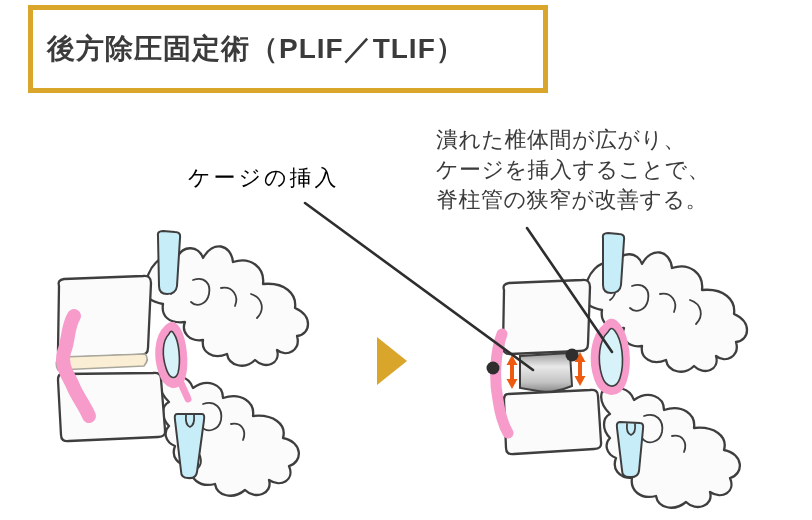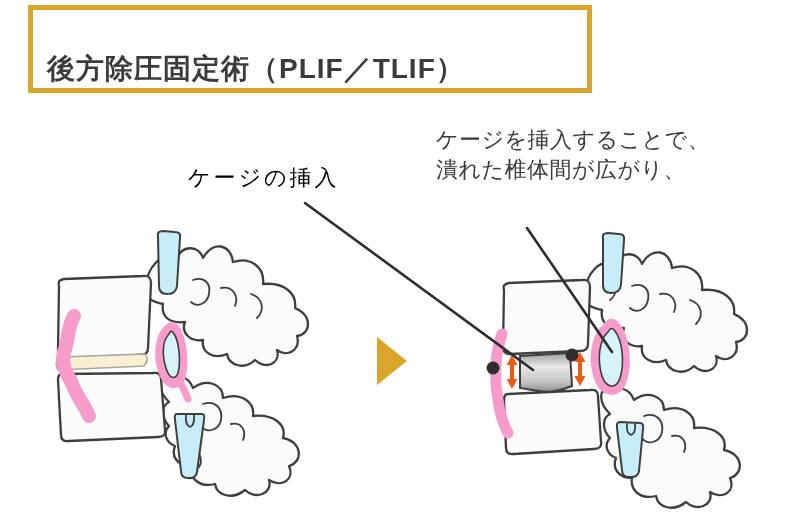--- a/index.html
+++ b/index.html
@@ -4,23 +4,23 @@
 <style>
   html,body{margin:0;padding:0;}
   body{
     width:812px;height:520px;background:#ffffff;
     font-family:"Liberation Sans","DejaVu Sans",sans-serif;
     color:#3B3B3B;
   }
   .canvas{position:relative;width:812px;height:520px;overflow:hidden;background:#fff;}
 
   .title-box{
-    position:absolute;left:28px;top:5px;width:564px;height:88px;
+    position:absolute;left:28px;top:5px;width:520px;height:88px;
     box-sizing:border-box;border:5px solid #D9A62B;background:#fff;
-    display:flex;align-items:flex-end;padding-left:14px;
+    display:flex;align-items:center;padding-left:14px;
   }
   .title-box .title-text{
     font-size:28px;font-weight:700;color:#3B3B3B;letter-spacing:1px;white-space:nowrap;
   }
 
   .cage-label{
     position:absolute;left:188px;top:163px;
     font-size:22px;font-weight:500;color:#000000;letter-spacing:3px;white-space:nowrap;
   }
 
@@ -44,22 +44,23 @@
 
 <div class="canvas">
 
   <div class="title-box">
     <span class="title-text">後方除圧固定術（PLIF／TLIF）</span>
   </div>
 
   <div class="cage-label">ケージの挿入</div>
 
   <div class="result-text">
+    <span class="rline">潰れた椎体間が広がり、</span>
     <span class="rline">ケージを挿入することで、</span>
-    <span class="rline">潰れた椎体間が広がり、</span>
+    <span class="rline">脊柱管の狭窄が改善する。</span>
   </div>
 
   <svg class="abs illust" style="left:45px;top:228px;" width="275" height="282" viewBox="0 0 275 282">
 
     <g>
       <path class="bone" d="M100,62 C102,38 116,24 132,30 C138,16 154,18 158,30 C168,12 186,16 188,34
         C206,28 220,40 218,56 C240,54 252,66 250,80 C268,88 266,106 252,108 C256,122 242,130 232,122
         C236,136 220,142 210,132 C200,142 184,138 182,126 C168,132 156,124 158,112 C144,114 136,104 140,94
         C124,96 116,88 118,76 C108,74 100,70 100,62 Z"></path>
       <path class="detail" d="M148,52 C160,48 166,56 164,66 C162,76 152,80 146,74"></path>

